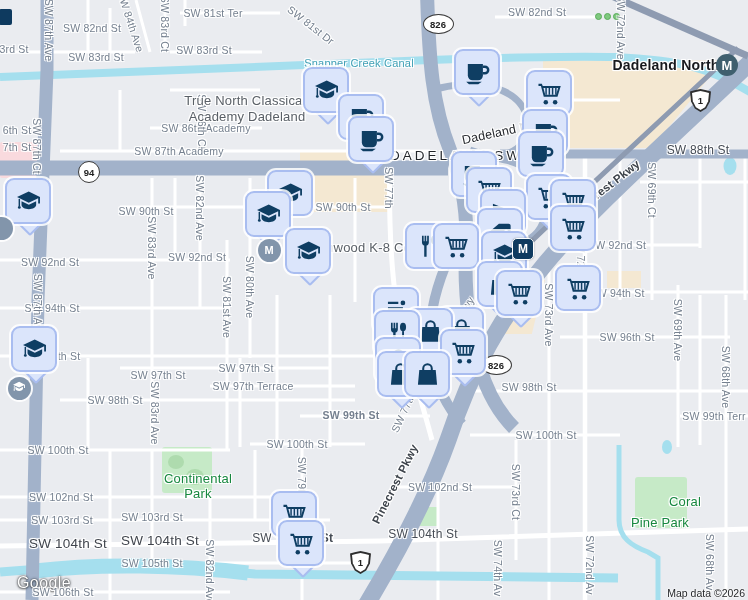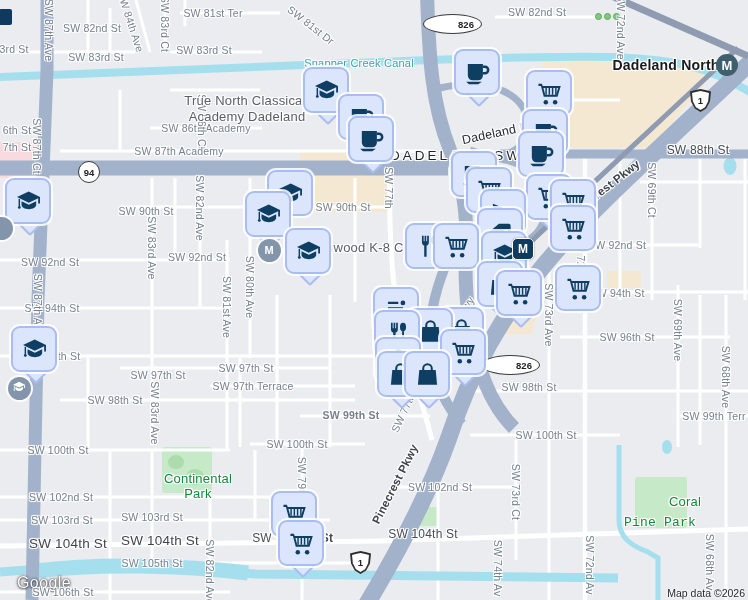--- a/index.html
+++ b/index.html
@@ -25,21 +25,21 @@
   .lbl.B{font-size:13.5px;color:#40454d;}
   .lbl.A{font-size:13.5px;color:#1f2328;letter-spacing:3px;font-weight:500;}
   .lbl.T{font-size:14px;color:#17191d;font-weight:700;}
   .lbl.P{font-size:13px;color:#5a6067;}
   .lbl.K{font-size:13px;color:#17873f;}
   .lbl.W{font-size:11px;color:#41a0b5;}
   .lbl.L{font-size:12.5px;color:#25282d;font-weight:500;}
   .lbl.R{font-size:11.5px;color:#3e444c;font-weight:700;}
   .shield{position:absolute;display:flex;align-items:center;justify-content:center;
     background:#fff;border:1.6px solid #3a3a3a;color:#222;font-weight:700;}
-  .shield.oval{width:29px;height:18px;border-radius:50%;font-size:9.5px;padding-left:28px;}
+  .shield.oval{width:29px;height:18px;border-radius:50%;font-size:9.5px;}
   .shield.circle{width:20px;height:20px;border-radius:50%;font-size:9.5px;}
   .usshield{position:absolute;width:21px;height:23px;
     clip-path:polygon(50% 0%,78% 5%,100% 11%,95% 54%,77% 85%,50% 100%,23% 85%,5% 54%,0% 11%,22% 5%);
     background:#2e2e2e;display:flex;align-items:center;justify-content:center;}
   .usshield .inner{width:17px;height:19px;
     clip-path:polygon(50% 0%,78% 5%,100% 11%,95% 54%,77% 85%,50% 100%,23% 85%,5% 54%,0% 11%,22% 5%);
     background:#fff;display:flex;align-items:center;justify-content:center;
     font-size:9.5px;font-weight:700;color:#222;}
   .pin{position:absolute;width:46px;height:60px;}
   .pin .tail{position:absolute;left:15px;top:34px;width:16px;height:16px;
@@ -193,21 +193,21 @@
     <div class="lbl A" style="left: 470px; top: 155px; transform: translate(-50%, -50%) rotate(0deg);">DADELAND SW 88</div>
     <div class="lbl T" style="left: 666px; top: 65px; transform: translate(-50%, -50%) rotate(0deg);">Dadeland North</div>
     <div class="lbl P" style="left: 245px; top: 100px; transform: translate(-50%, -50%) rotate(0deg);">True North Classical</div>
     <div class="lbl P" style="left: 247px; top: 116px; transform: translate(-50%, -50%) rotate(0deg);">Academy Dadeland</div>
     <div class="lbl P" style="left: 372px; top: 247px; transform: translate(-50%, -50%) rotate(0deg);">Kenwood K-8 Center</div>
     <div class="lbl L" style="left: 496px; top: 133px; transform: translate(-50%, -50%) rotate(-12deg);">Dadeland M</div>
     <div class="lbl W" style="left: 359px; top: 63px; transform: translate(-50%, -50%) rotate(0deg);">Snapper Creek Canal</div>
     <div class="lbl K" style="left: 198px; top: 478px; transform: translate(-50%, -50%) rotate(0deg);">Continental</div>
     <div class="lbl K" style="left: 198px; top: 493px; transform: translate(-50%, -50%) rotate(0deg);">Park</div>
     <div class="lbl K" style="left: 661px; top: 501px; transform: translate(-50%, -50%) rotate(0deg); margin-left: 24px;">Coral</div>
-    <div class="lbl K" style="left: 660px; top: 522px; transform: translate(-50%, -50%) rotate(0deg); font-family: Liberation Mono, monospace;">Pine Park</div>
+    <div class="lbl K" style="left: 660px; top: 522px; transform: translate(-50%, -50%) rotate(0deg);">Pine Park</div>
     <div class="lbl R" style="left: 604px; top: 189px; transform: translate(-50%, -50%) rotate(-38deg);">Pinecrest Pkwy</div>
     <div class="lbl R" style="left: 395px; top: 484px; transform: translate(-50%, -50%) rotate(-63deg);">Pinecrest Pkwy</div>
     <div class="shield oval" style="left: 422.5px; top: 14px;">826</div>
     <div class="shield oval" style="left: 415.5px; top: 308px;">826</div>
     <div class="shield oval" style="left: 480.5px; top: 355px;">826</div>
     <div class="shield circle" style="left: 78px; top: 161px;">94</div>
     <div class="usshield" style="left: 690px; top: 89px;">
       <div class="inner">1</div>
     </div>
     <div class="usshield" style="left: 350px; top: 551px;">

